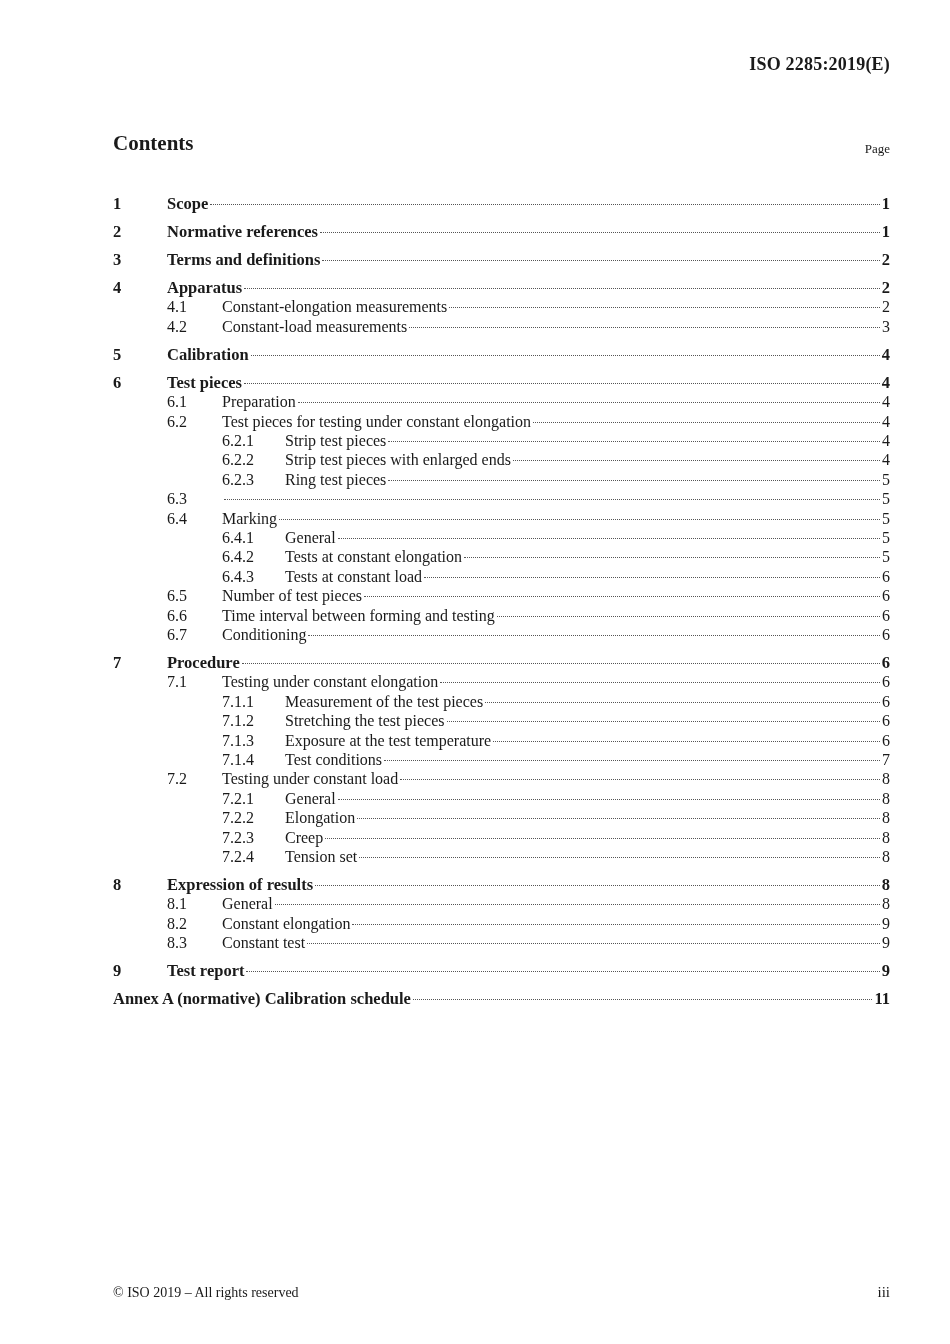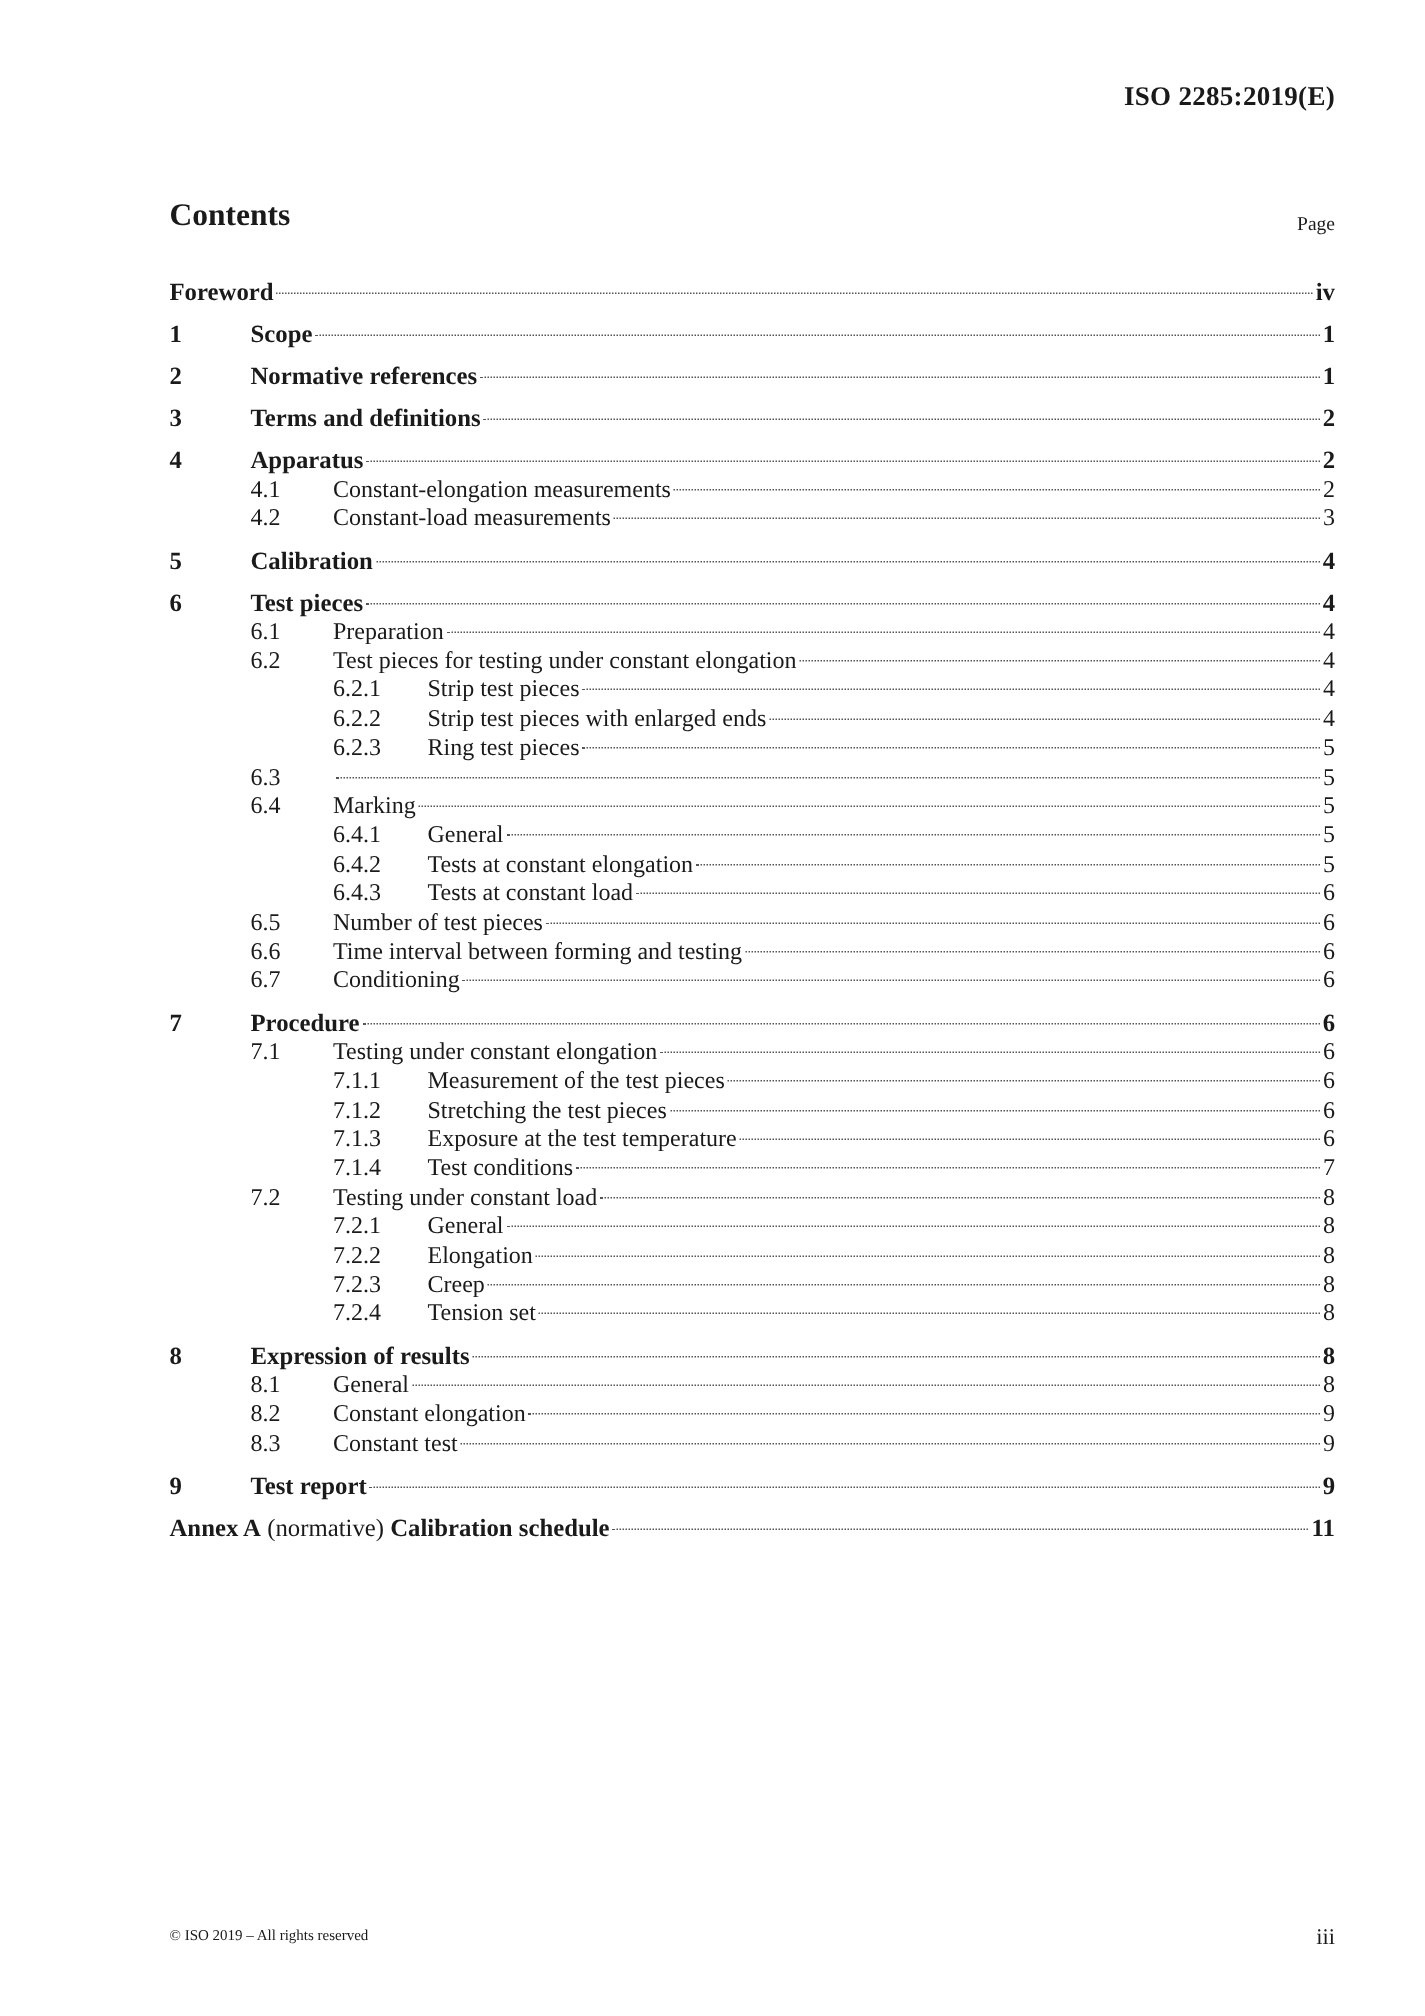--- a/index.html
+++ b/index.html
@@ -28,46 +28,41 @@
     height: 19.4px; line-height: 19.4px; font-size: 16px;
     white-space: nowrap;
   }
   .row.l1 { margin-top: 8.7px; font-weight: bold; font-size: 16.5px; }
   .row.l1.first { margin-top: 0; }
   .num { flex: 0 0 auto; }
   .row.l1 .num { width: 54px; }
   .row.l2 .num { width: 55px; margin-left: 54px; }
   .row.l3 .num { width: 63px; margin-left: 109px; }
   .title { flex: 0 0 auto; }
-  .title .normal { font-weight: normal; }
+  .title .normal { font-weight: bold; }
   .dots {
     flex: 1 1 auto; margin: 0 2px; position: relative; top: -4px;
     border-bottom: 1px dotted #555; height: 1px; min-width: 10px;
   }
   .pg { flex: 0 0 auto; text-align: right; min-width: 8px; }
   .footer-left {
-    position: absolute; top: 1285px; left: 113px; font-size: 10px;
+    position: absolute; top: 1285px; left: 113px; font-size: 14px;
   }
   .footer-right {
     position: absolute; top: 1284px; right: 60px; font-size: 15px;
   }
 </style>
 </head>
 <body>
 
 <div class="doc-id">ISO 2285:2019(E)</div>
 <div class="contents-title">Contents</div>
 <div class="page-label">Page</div>
 
 <div class="toc" id="toc">
-    <div class="row l1 nonum first">
-      <span class="title">Foreword</span>
-      <span class="dots"></span>
-      <span class="pg">iv</span>
-    </div>
     <div class="row l1">
       <span class="num">1</span>
       <span class="title">Scope</span>
       <span class="dots"></span>
       <span class="pg">1</span>
     </div>
     <div class="row l1">
       <span class="num">2</span>
       <span class="title">Normative references</span>
       <span class="dots"></span>

